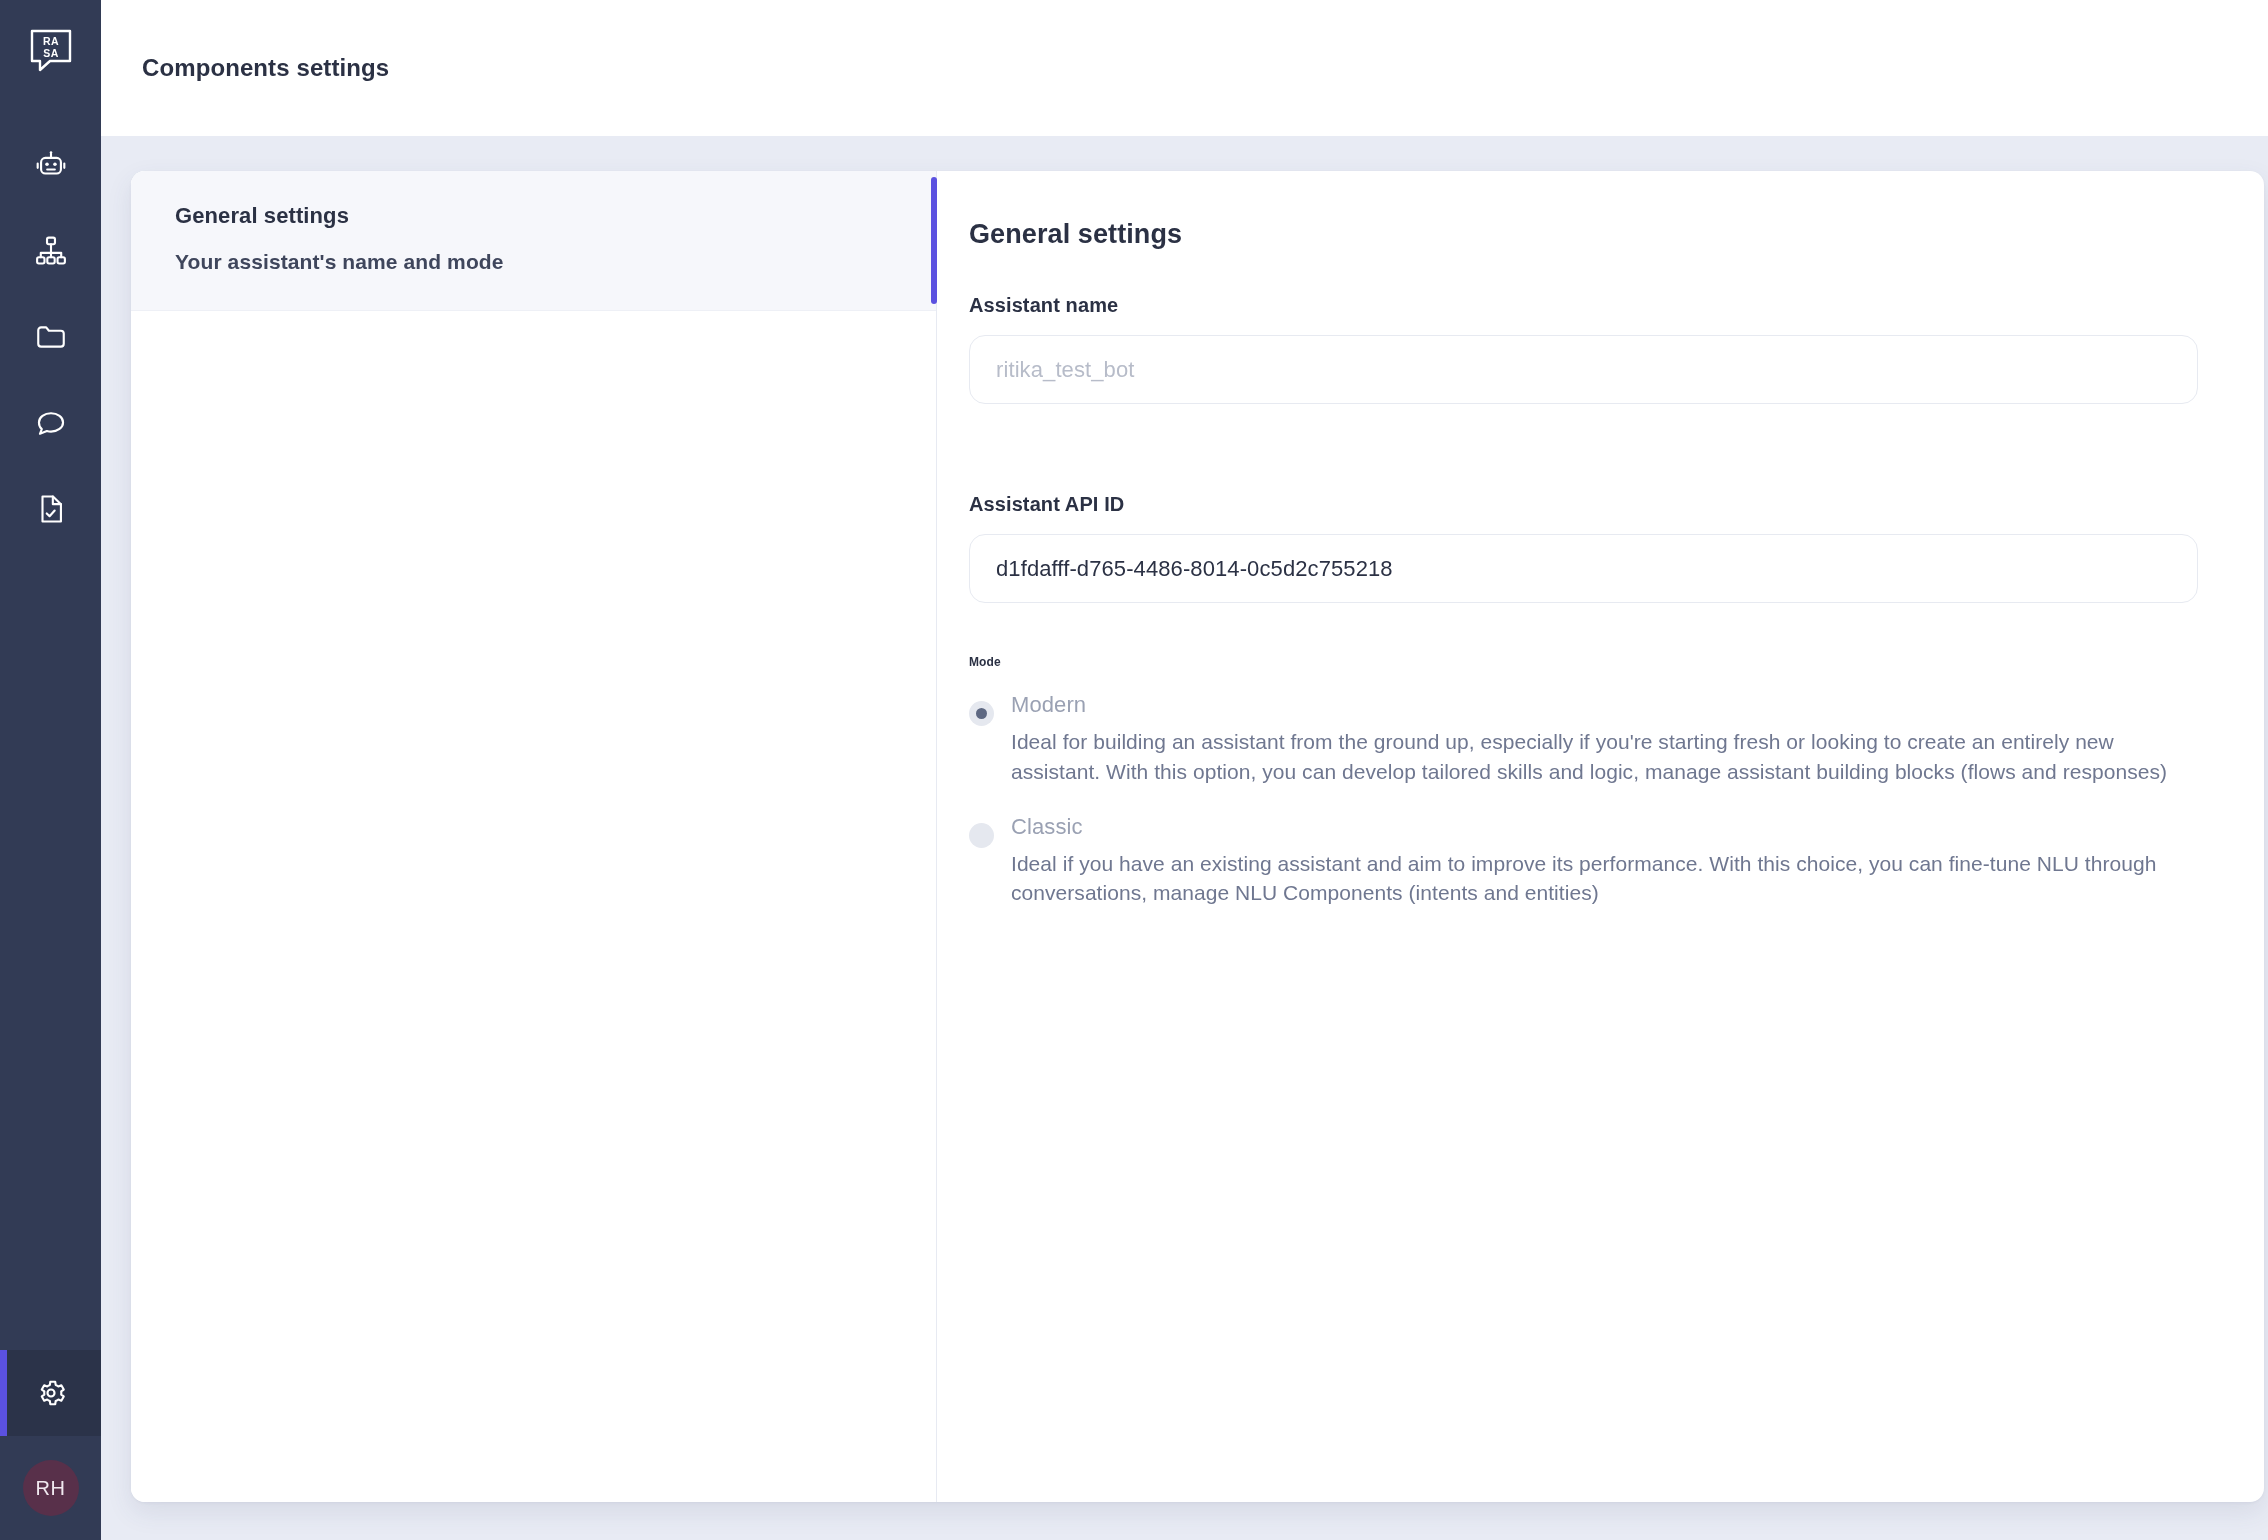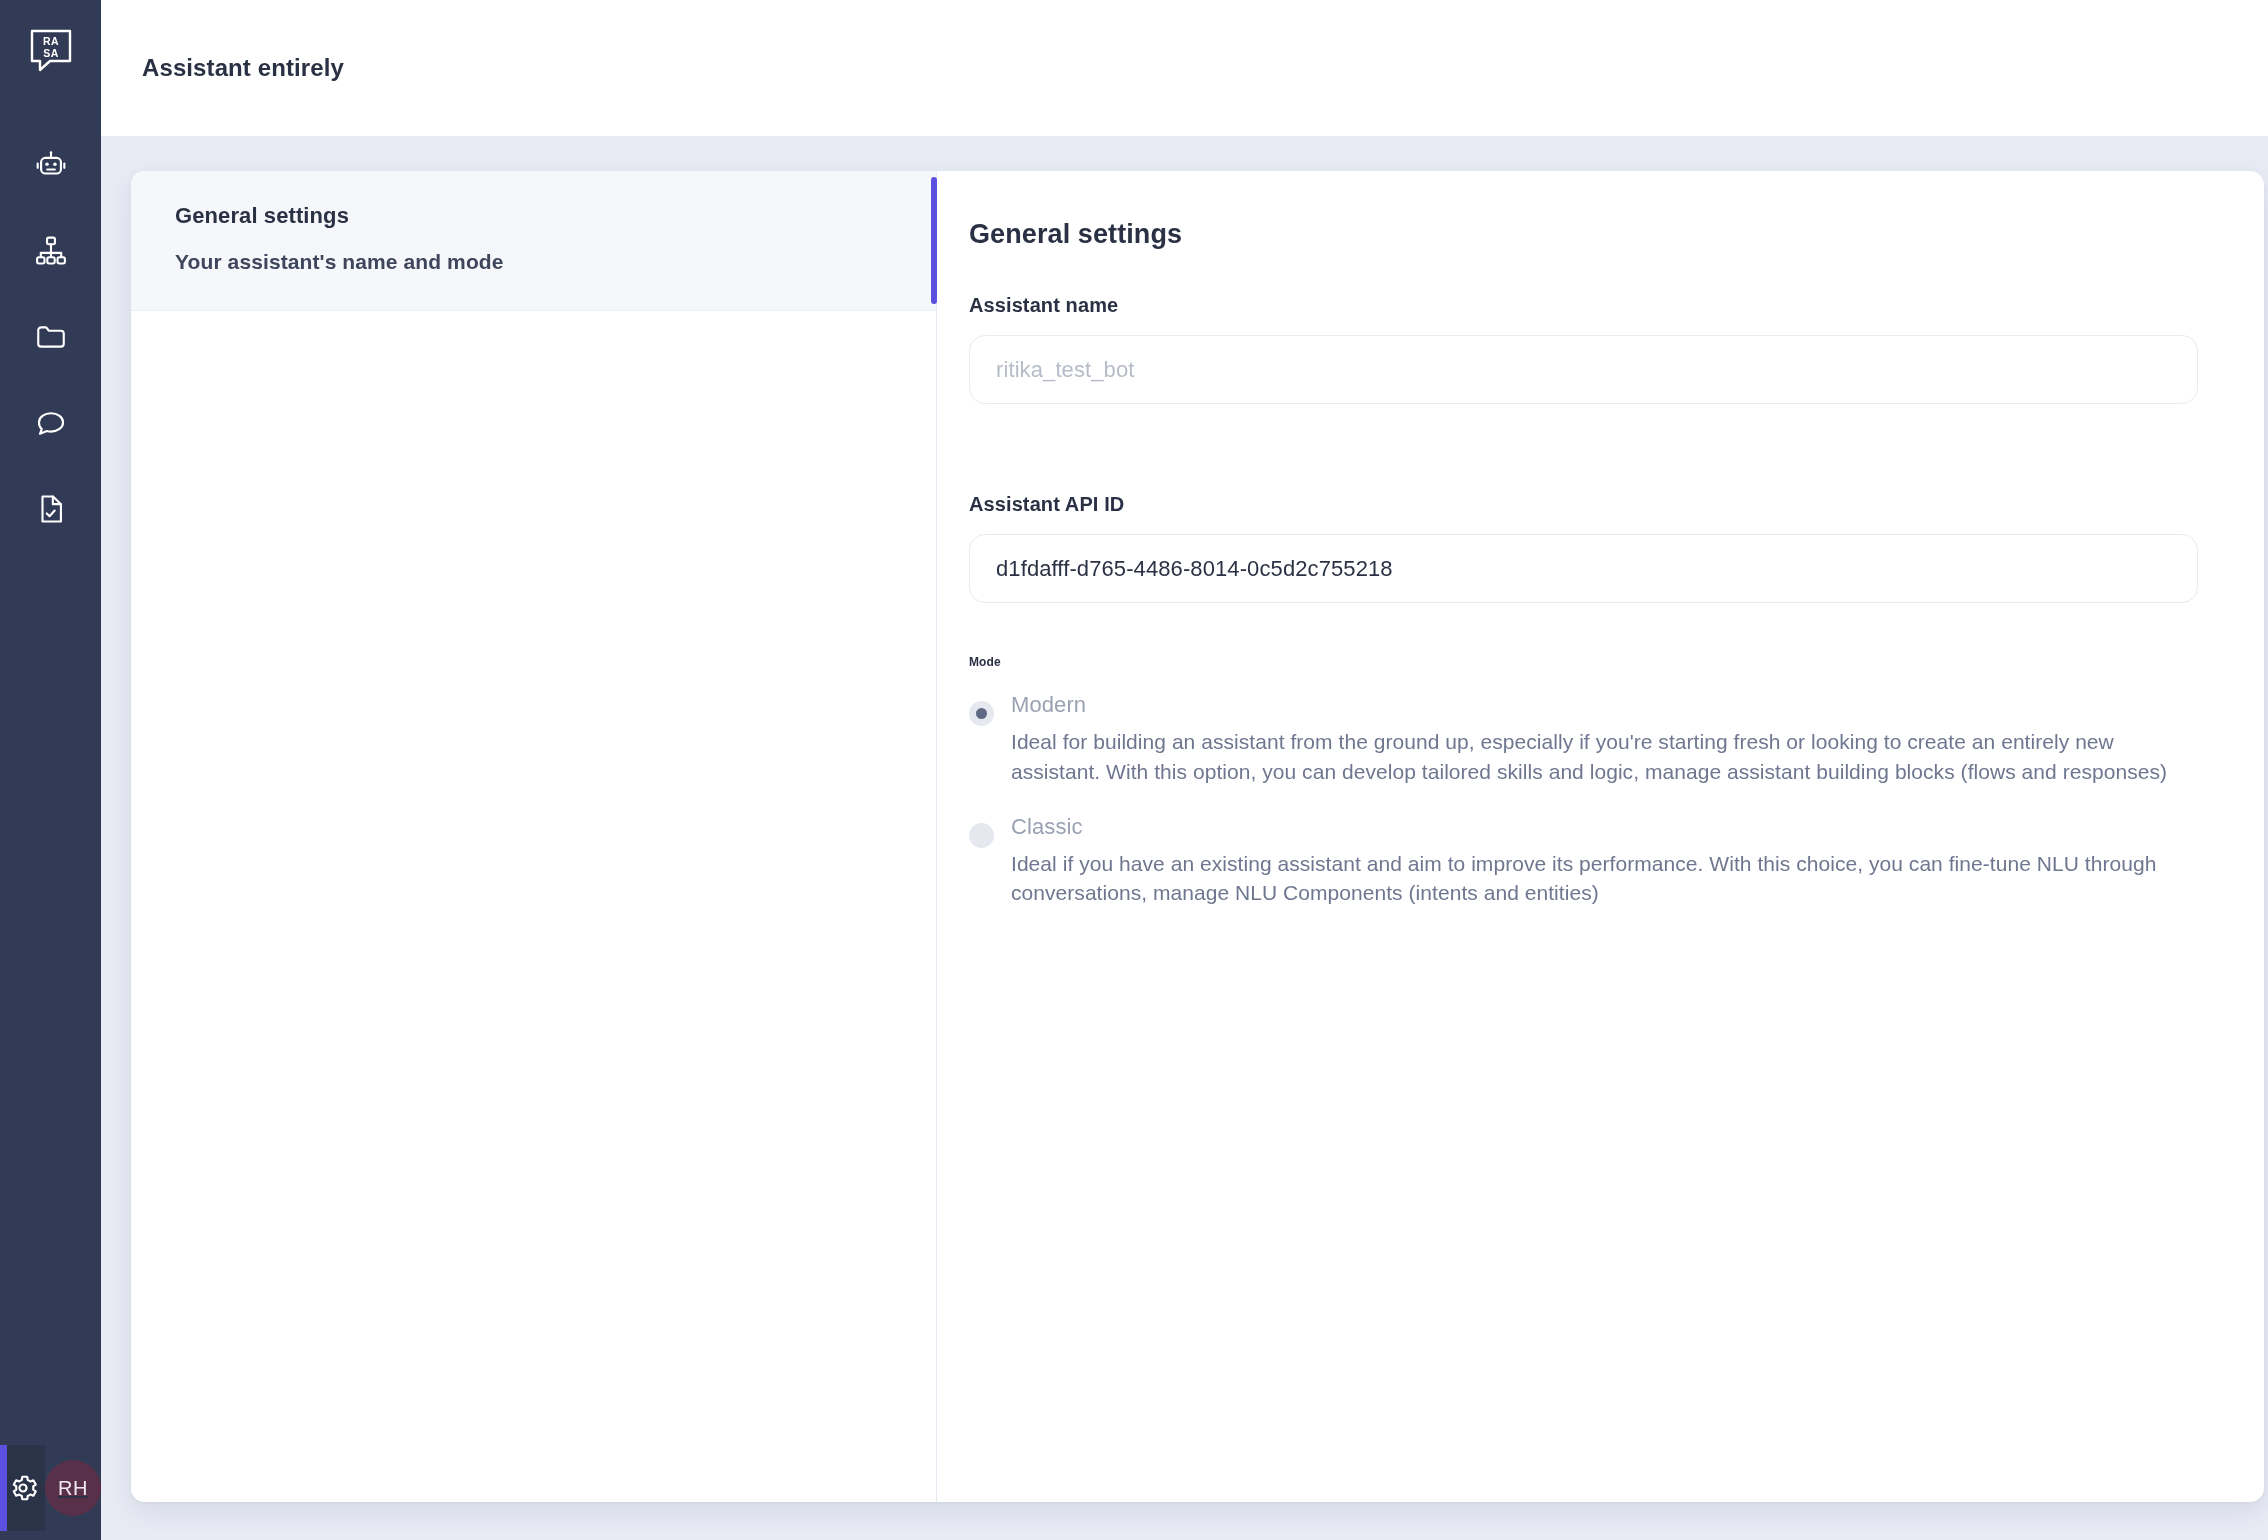--- a/index.html
+++ b/index.html
@@ -62,23 +62,22 @@
     justify-content: center;
     position: relative;
     cursor: pointer;
   }
   .rail-item svg { display: block; }
 
   .rail-spacer { flex: 1 1 auto; }
 
   .rail-bottom {
     display: flex;
-    flex-direction: row;
-    align-items: center;
-    text-decoration: underline;
+    flex-direction: column;
+    align-items: center;
   }
 
   .rail-item.active {
     background: #2b3349;
   }
   .rail-item.active::before {
     content: "";
     position: absolute;
     left: 0;
     top: 0;
@@ -375,21 +374,21 @@
       <div class="rail-avatar-wrap">
         <div class="avatar">RH</div>
       </div>
     </div>
 
   </nav>
 
   <div class="main">
 
     <header class="topbar">
-      <h1>Assistant entirely</h1>
+      <h1>Components settings</h1>
     </header>
 
     <div class="content">
       <div class="card">
 
         <div class="settings-nav">
 
           <div class="snav-item active">
             <div class="snav-title">General settings</div>
             <div class="snav-desc">Your assistant's name and mode</div>

